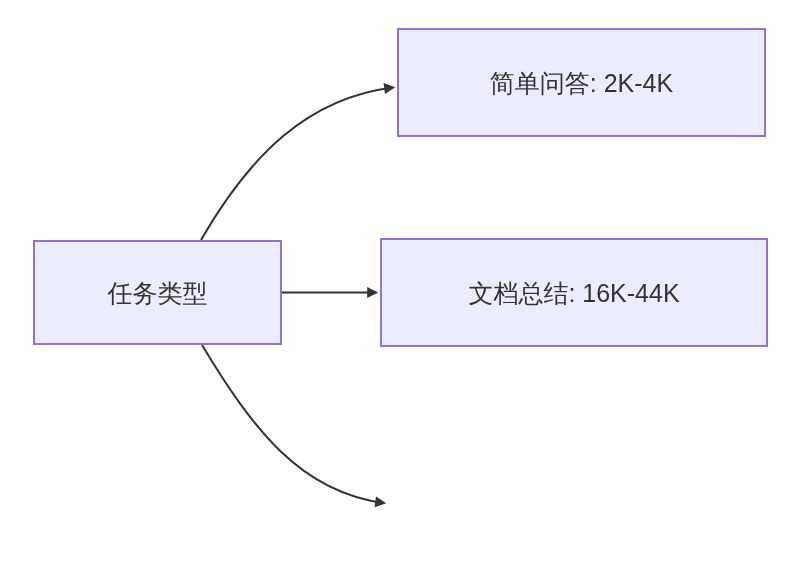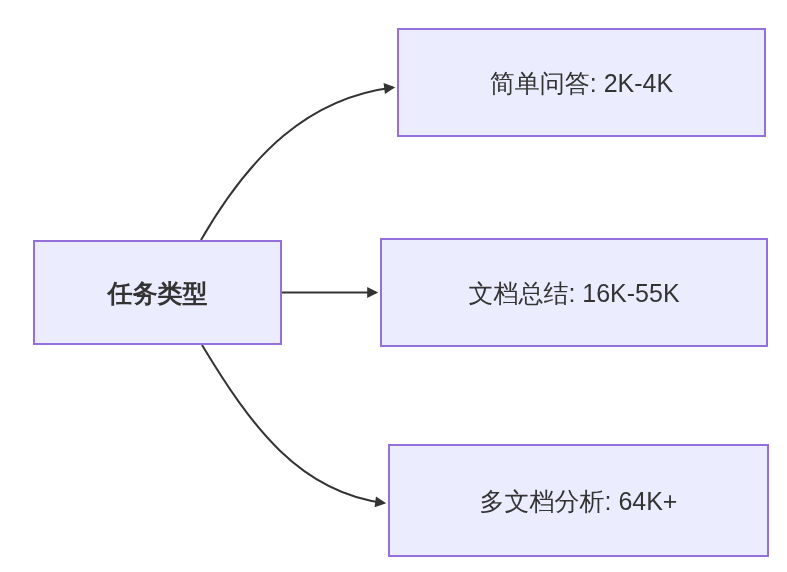--- a/index.html
+++ b/index.html
@@ -40,21 +40,21 @@
     border: 2px solid var(--node-border);
     color: var(--text-color);
     font-size: 25px;
     display: flex;
     align-items: center;
     justify-content: center;
     text-align: center;
     line-height: 1.2;
     white-space: nowrap;
   }
-  #node-root { left: 33px;  top: 240px; width: 249px; height: 105px; font-weight: bold; }
+  #node-root { left: 33px;  top: 240px; width: 249px; height: 105px; }
   #node-a    { left: 397px; top: 28px;  width: 369px; height: 109px; }
   #node-b    { left: 380px; top: 238px; width: 388px; height: 109px; }
   #node-c    { left: 388px; top: 444px; width: 381px; height: 113px; }
 </style>
 </head>
 <body>
 
 <div class="canvas">
 
   <svg class="edges-layer" width="787" height="572" viewBox="0 0 787 572" xmlns="http://www.w3.org/2000/svg">
@@ -70,20 +70,17 @@
 
   <div class="node" id="node-root">
     <span>任务类型</span>
   </div>
 
   <div class="node" id="node-a">
     <span>简单问答: 2K-4K</span>
   </div>
 
   <div class="node" id="node-b">
-    <span>文档总结: 16K-55K</span>
+    <span>文档总结: 16K-44K</span>
   </div>
 
-  <div class="node" id="node-c">
-    <span>多文档分析: 64K+</span>
-  </div>
 
 </div>
 
 </body></html>

